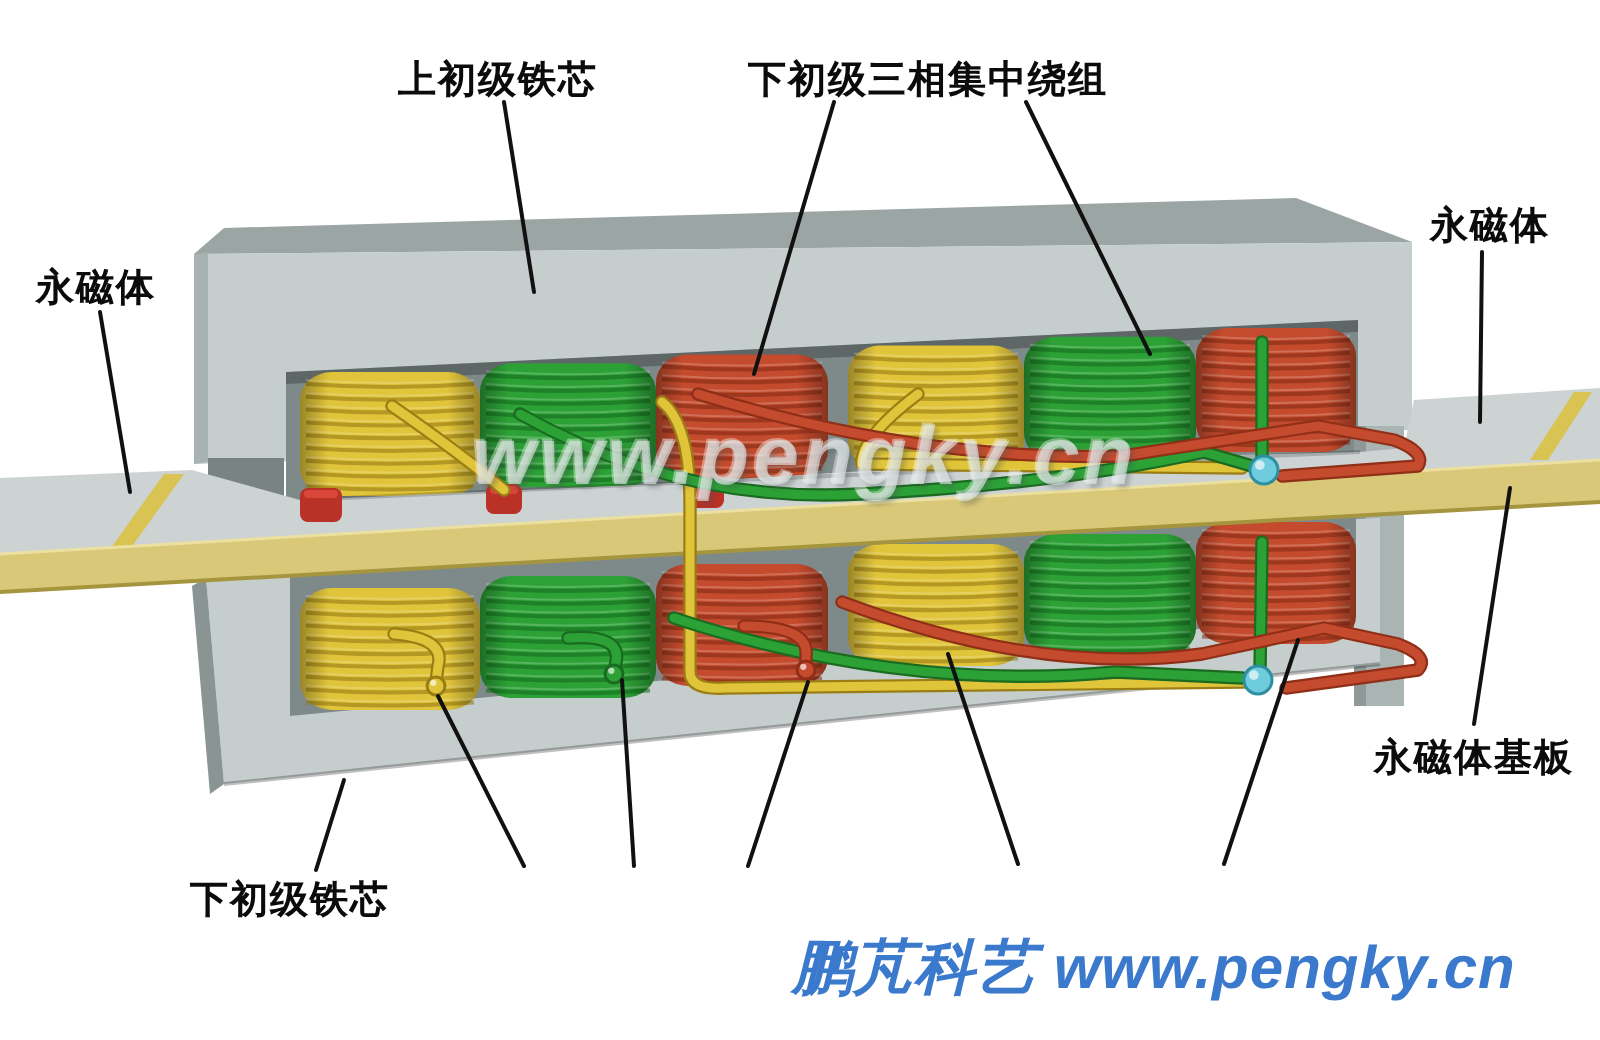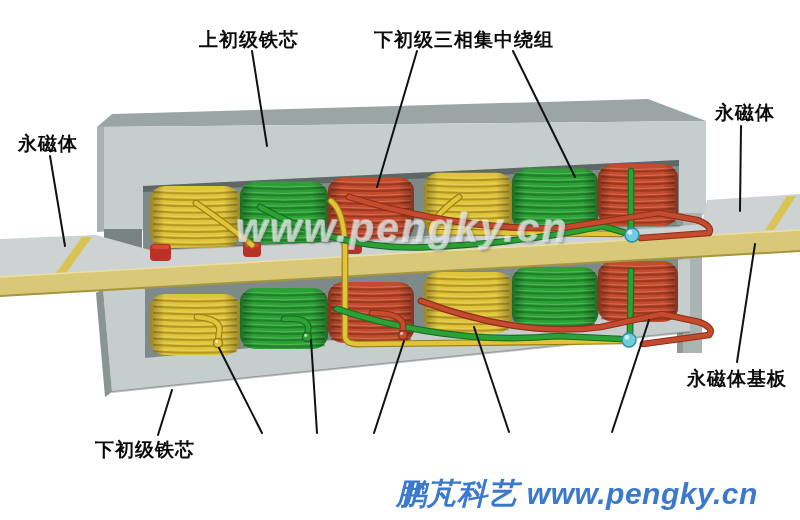--- a/index.html
+++ b/index.html
@@ -14,21 +14,21 @@
     transform:translateX(-50%);
   }
   .watermark{
     position:absolute;left:236px;top:184px;white-space:nowrap;
     font-size:41px;font-style:italic;font-weight:bold;letter-spacing:2px;
     color:rgba(228,233,233,0.65);
     text-shadow:2px 2px 2px rgba(70,80,80,0.30), -1px -1px 0 rgba(255,255,255,0.40);
     margin-top:21px;
   }
   .brand{
-    position:absolute;left:396px;top:474px;white-space:nowrap;
+    position:absolute;left:396px;top:464px;white-space:nowrap;
     font-size:30px;font-style:italic;font-weight:bold;letter-spacing:0.5px;
     color:#3b79cc;
   }
 </style>
 </head>
 <body>
 
 <div class="stage">
 
   <svg id="scene" width="800" height="520" viewBox="0 0 800 520">

